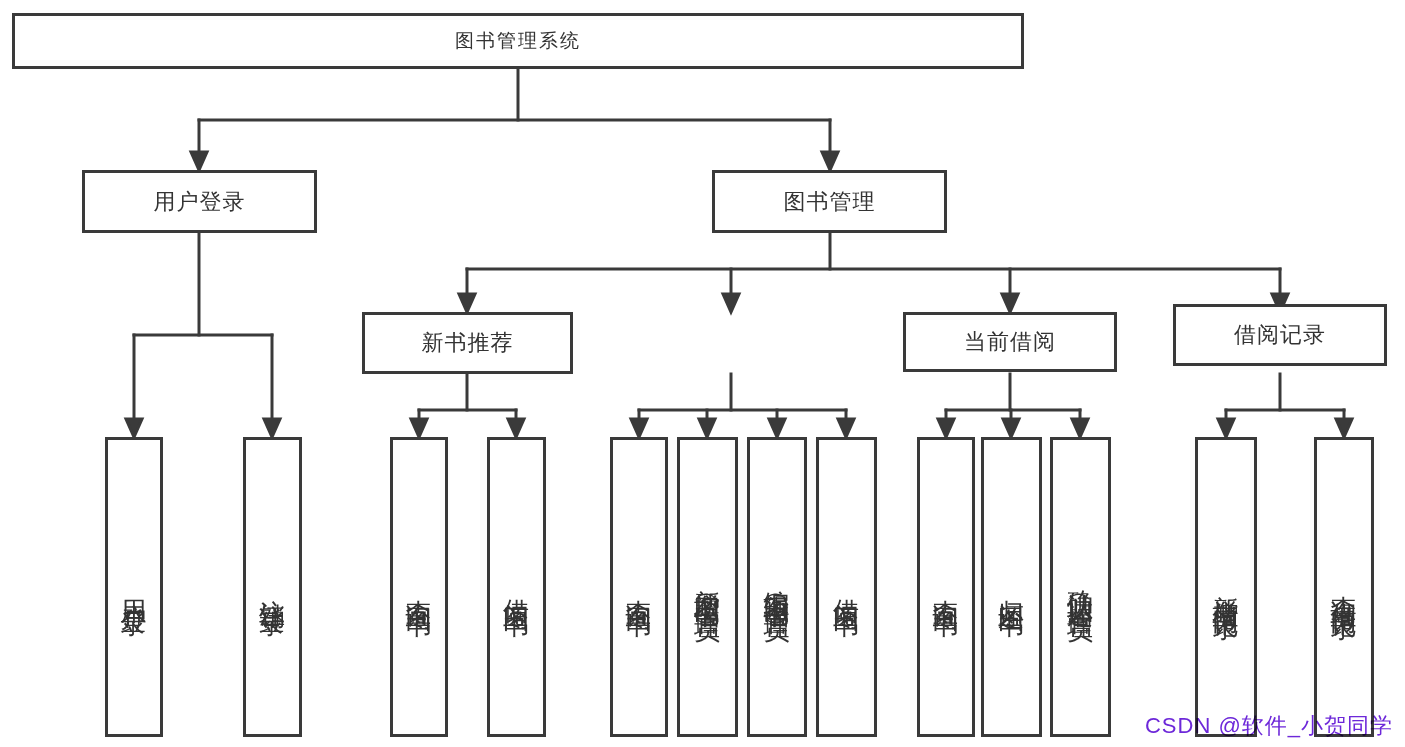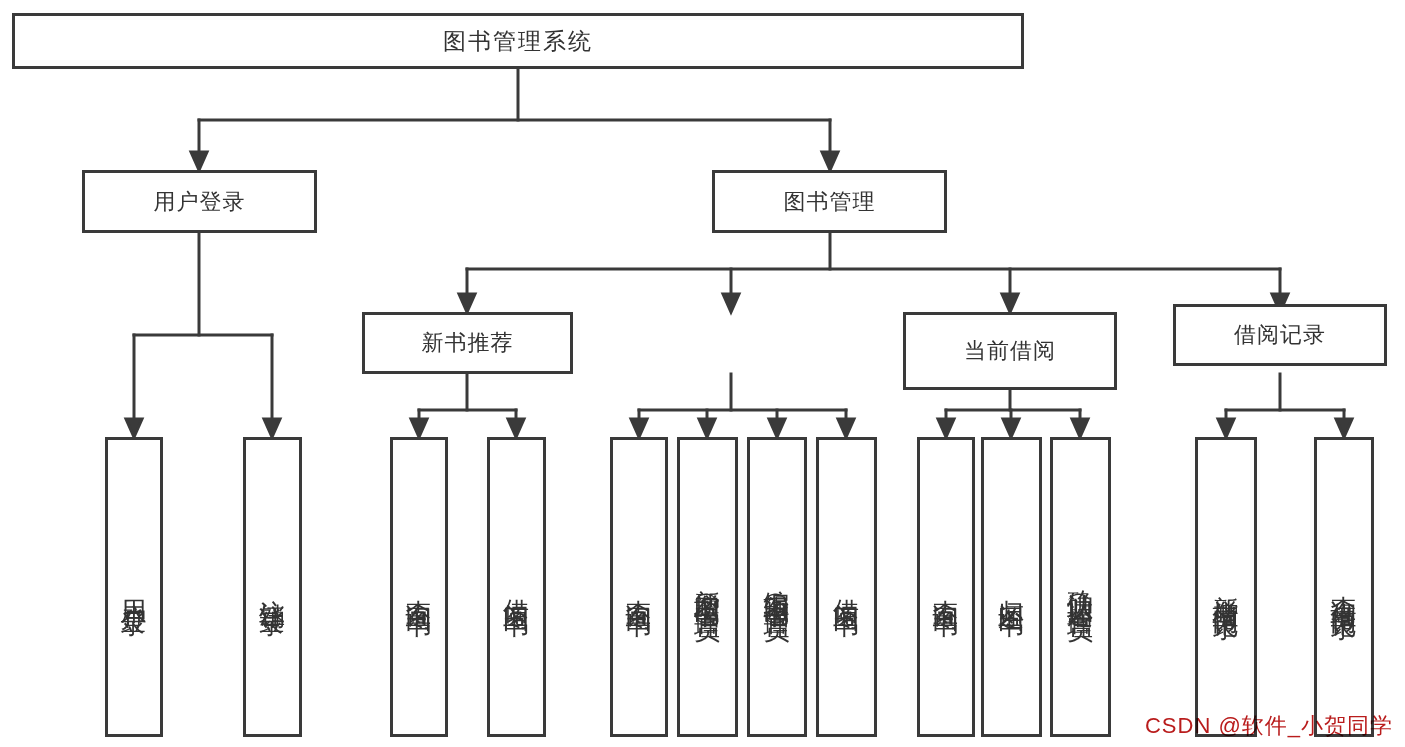--- a/index.html
+++ b/index.html
@@ -28,40 +28,40 @@
     box-sizing: border-box;
     background: #ffffff;
     border: 3px solid #3a3a3a;
     display: flex;
     align-items: center;
     justify-content: center;
     color: #333333;
     z-index: 2;
   }
   .node.root-box span {
-    font-size: 23px;
+    font-size: 19px;
     letter-spacing: 2px;
   }
   .node.h-box span {
     font-size: 22px;
     letter-spacing: 1px;
   }
   .node.v-box span {
     writing-mode: vertical-rl;
     text-orientation: mixed;
     font-size: 26px;
     letter-spacing: 4px;
     line-height: 1;
   }
   .watermark {
     position: absolute;
     right: 12px;
     bottom: 6px;
     font-size: 22px;
-    color: #b91c1c;
+    color: #6d28d9;
     letter-spacing: 1px;
     mix-blend-mode: multiply;
     z-index: 3;
     white-space: nowrap;
   }
 </style>
 </head>
 <body>
 
 <div class="stage">
@@ -136,21 +136,21 @@
   <div class="node h-box" style="left:82px; top:170px; width:235px; height:63px">
     <span>用户登录</span>
   </div>
   <div class="node h-box" style="left:362px; top:312px; width:211px; height:62px">
     <span>新书推荐</span>
   </div>
 
   <div class="node h-box" style="left:712px; top:170px; width:235px; height:63px">
     <span>图书管理</span>
   </div>
-  <div class="node h-box" style="left:903px; top:312px; width:214px; height:78px">
+  <div class="node h-box" style="left:903px; top:312px; width:214px; height:60px">
     <span>当前借阅</span>
   </div>
   <div class="node h-box" style="left:1173px; top:304px; width:214px; height:62px">
     <span>借阅记录</span>
   </div>
 
   <div class="node v-box" style="left:105px; top:437px; width:58px; height:300px">
     <span>用户登录</span>
   </div>
   <div class="node v-box" style="left:243px; top:437px; width:59px; height:300px">

